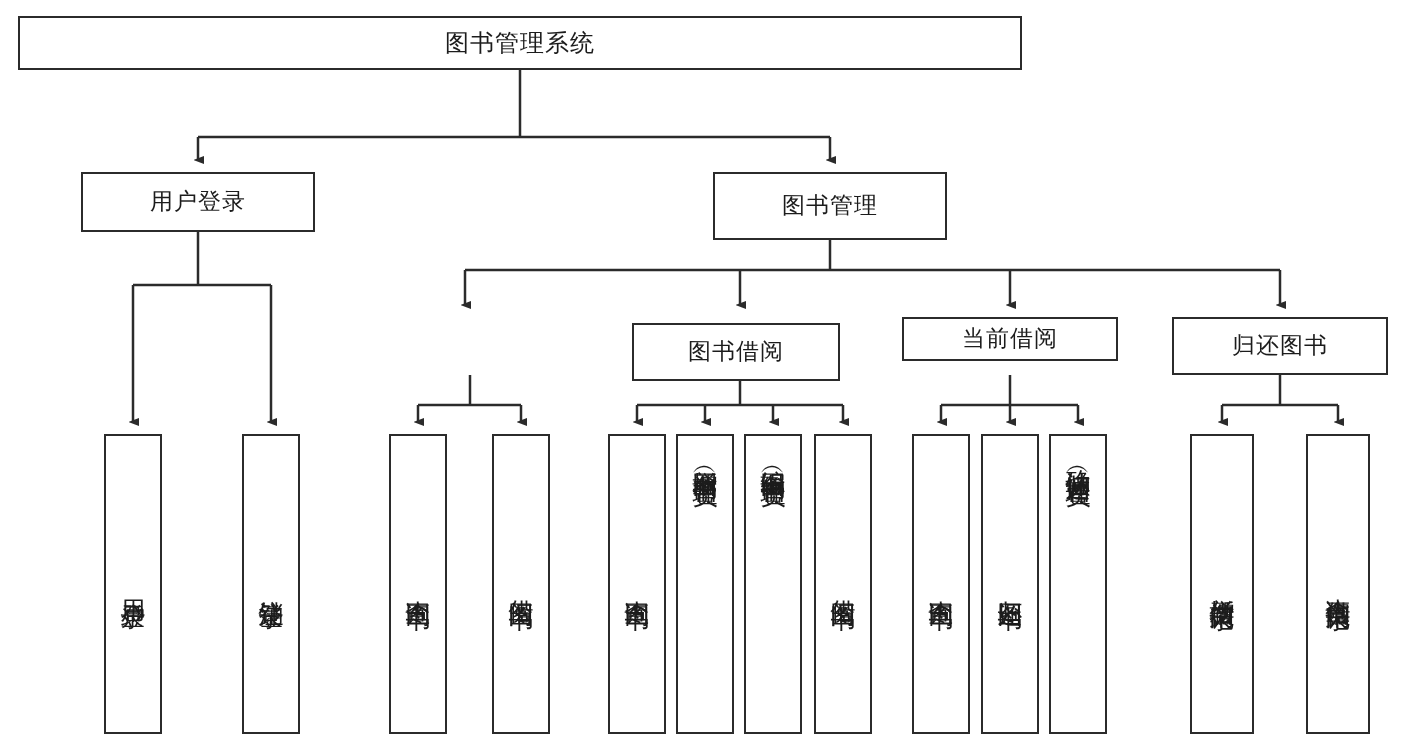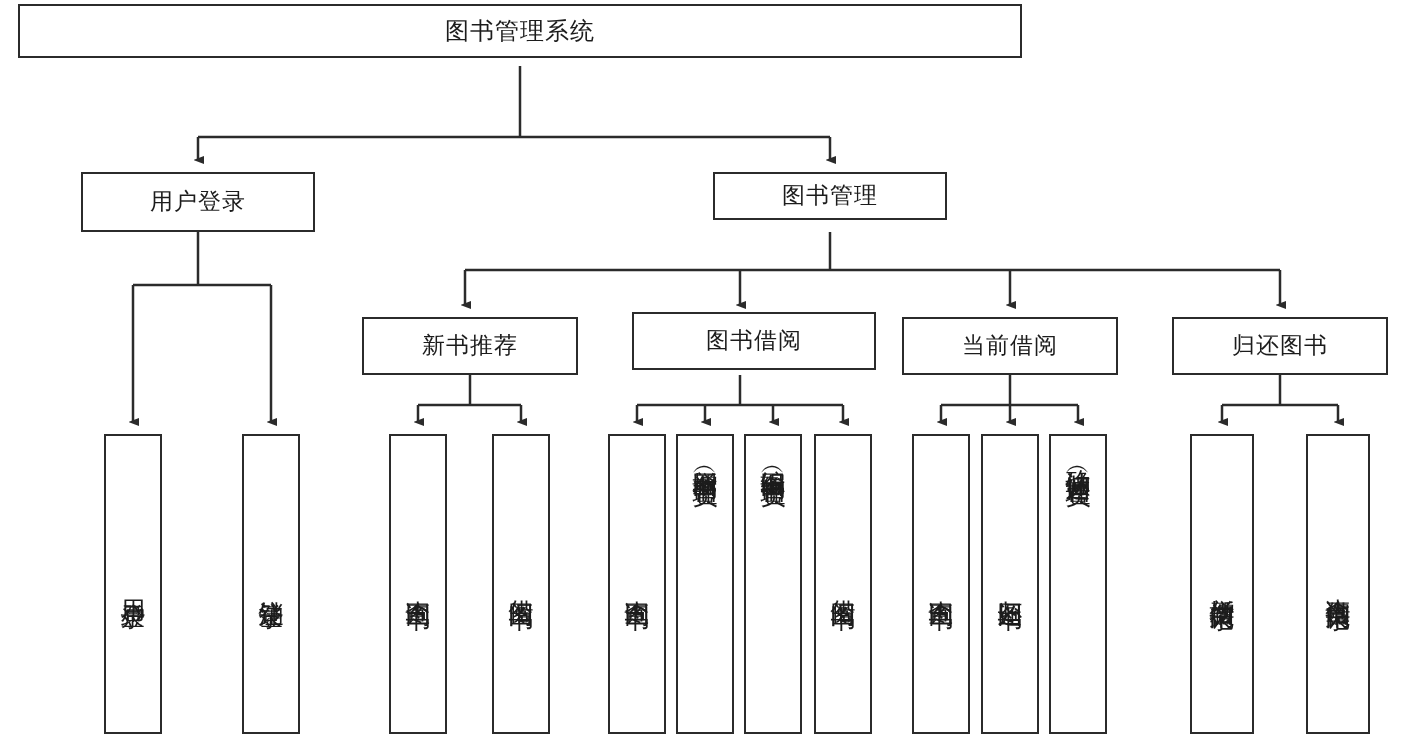--- a/index.html
+++ b/index.html
@@ -123,38 +123,35 @@
       <path d="M1010,405 L1010,422" marker-end="url(#arrow)"></path>
       <path d="M1078,405 L1078,422" marker-end="url(#arrow)"></path>
 
       <path d="M1280,375 L1280,405"></path>
       <path d="M1222,405 L1338,405"></path>
       <path d="M1222,405 L1222,422" marker-end="url(#arrow)"></path>
       <path d="M1338,405 L1338,422" marker-end="url(#arrow)"></path>
     </g>
   </svg>
 
-  <div class="node horiz root" style="left:18px; top:4px; width:1004px; height:54px;">
+  <div class="node horiz root" style="left:18px; top:16px; width:1004px; height:54px;">
     <span>图书管理系统</span>
   </div>
 
   <div class="node horiz" style="left:81px; top:172px; width:234px; height:60px;">
     <span>用户登录</span>
   </div>
-  <div class="node horiz" style="left:713px; top:172px; width:234px; height:48px;">
+  <div class="node horiz" style="left:713px; top:172px; width:234px; height:68px;">
     <span>图书管理</span>
   </div>
 
-  <div class="node horiz" style="left:362px; top:317px; width:216px; height:58px;">
-    <span>新书推荐</span>
-  </div>
-  <div class="node horiz" style="left:632px; top:312px; width:244px; height:58px;">
+  <div class="node horiz" style="left:632px; top:323px; width:208px; height:58px;">
     <span>图书借阅</span>
   </div>
-  <div class="node horiz" style="left:902px; top:317px; width:216px; height:58px;">
+  <div class="node horiz" style="left:902px; top:317px; width:216px; height:44px;">
     <span>当前借阅</span>
   </div>
   <div class="node horiz" style="left:1172px; top:317px; width:216px; height:58px;">
     <span>归还图书</span>
   </div>
 
   <div class="node vert mid" style="left:104px; top:434px; width:58px; height:300px;">
     <span class="vtext">用户登录</span>
   </div>
   <div class="node vert mid" style="left:242px; top:434px; width:58px; height:300px;">

